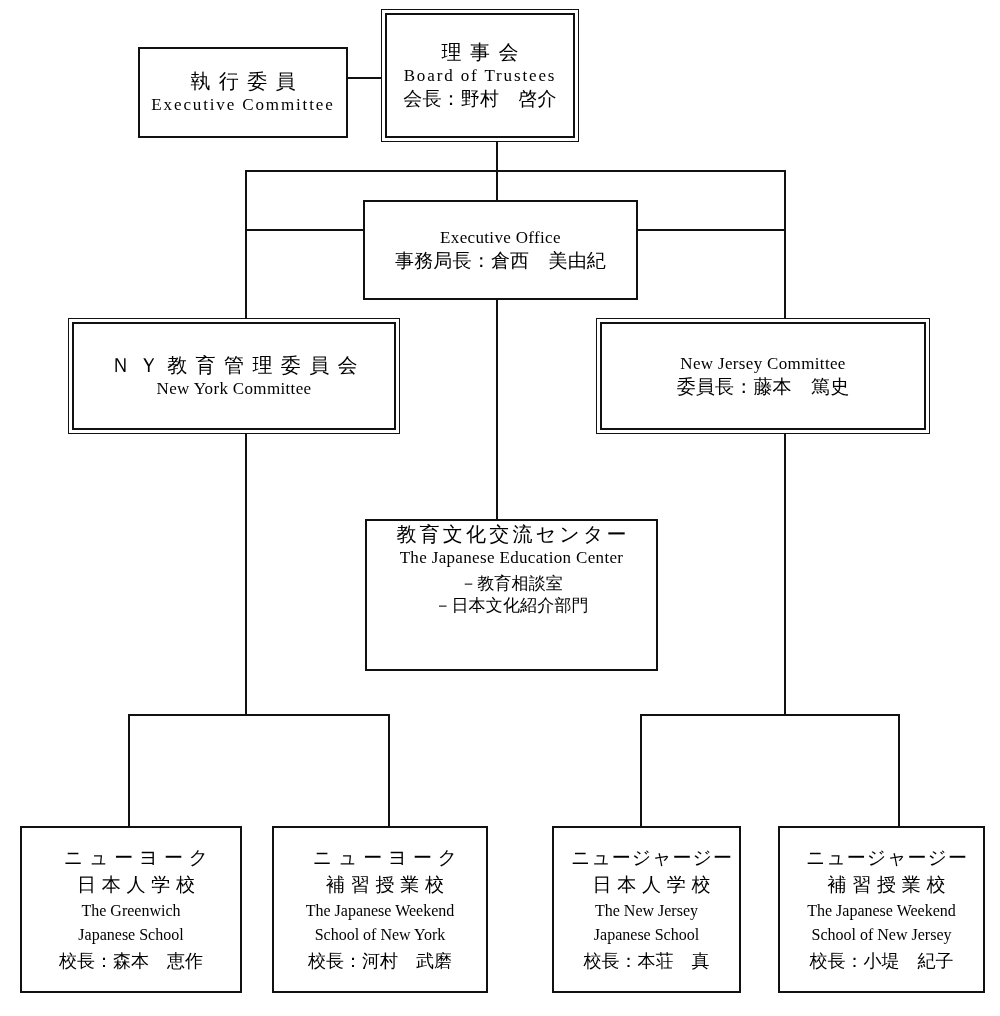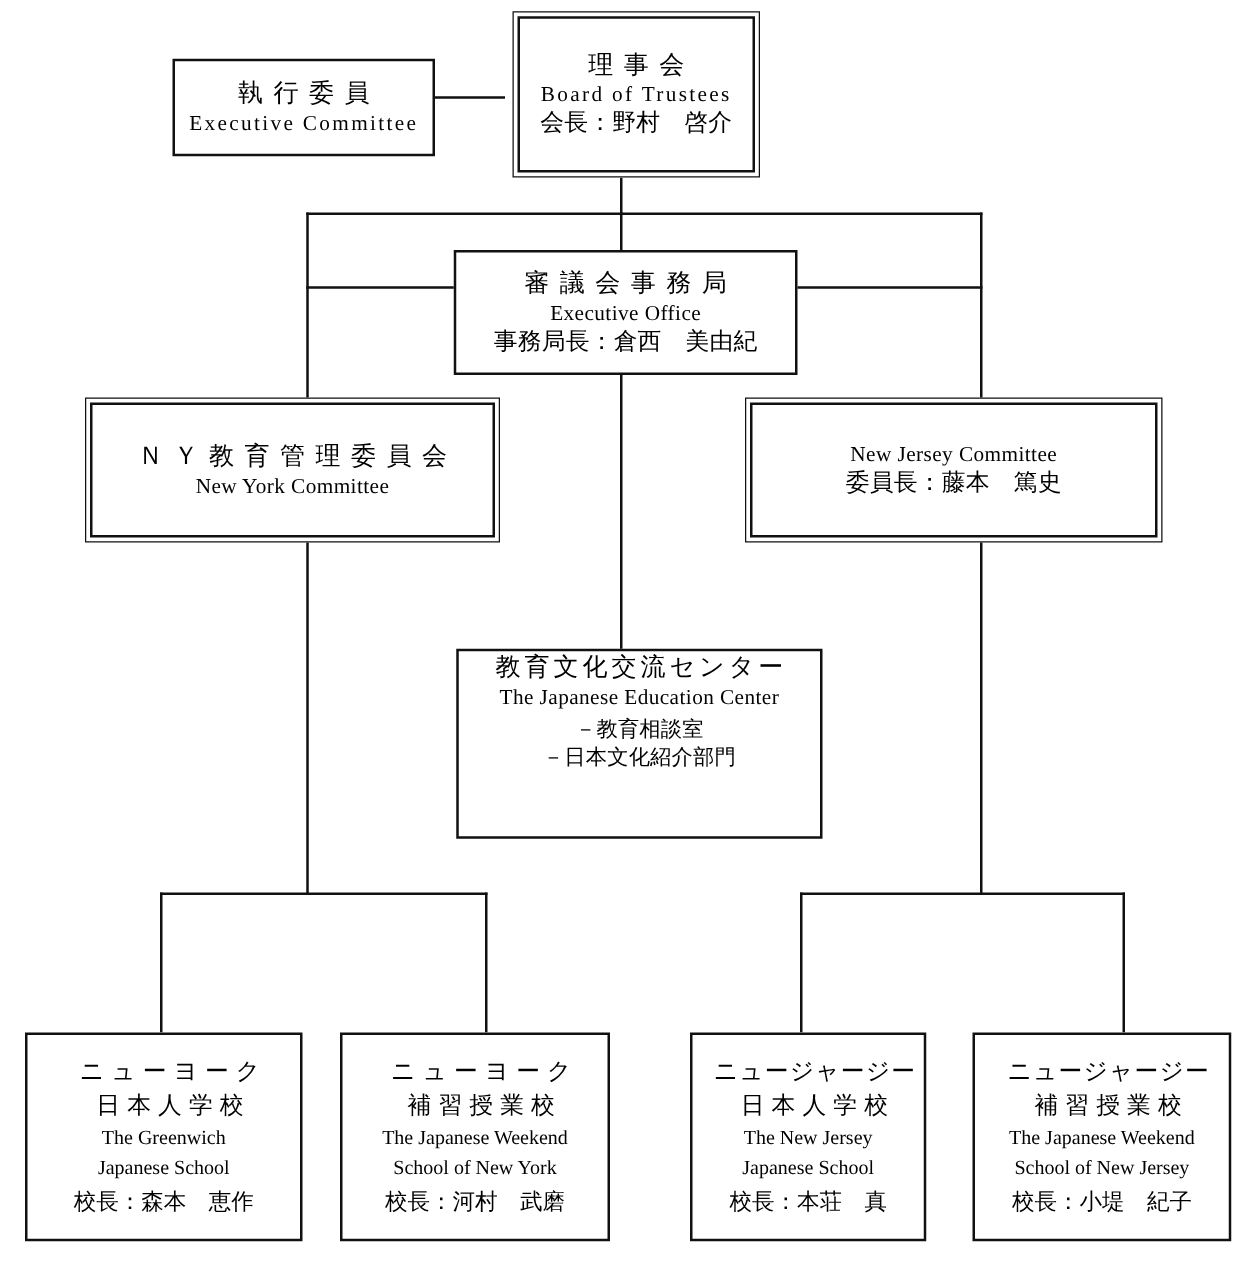--- a/index.html
+++ b/index.html
@@ -146,35 +146,34 @@
   <div class="conn conn-v" style="left:784px; top:433px; height:282px;"></div>
 
   <div class="conn conn-h" style="left:128px; top:714px; width:262px;"></div>
   <div class="conn conn-v" style="left:128px; top:714px; height:112px;"></div>
   <div class="conn conn-v" style="left:388px; top:714px; height:112px;"></div>
 
   <div class="conn conn-h" style="left:640px; top:714px; width:260px;"></div>
   <div class="conn conn-v" style="left:640px; top:714px; height:112px;"></div>
   <div class="conn conn-v" style="left:898px; top:714px; height:112px;"></div>
 
-  <div class="node single" style="left:138px; top:47px; width:210px; height:78px;">
+  <div class="node single" style="left:138px; top:47px; width:210px; height:91px;">
     <span class="ln ja-title">執行委員</span>
     <span class="ln en-title spaced">Executive Committee</span>
   </div>
 
-  <div class="node double" style="left:410px; top:9px; width:198px; height:133px;">
+  <div class="node double" style="left:381px; top:9px; width:198px; height:133px;">
     <div class="inner">
       <span class="ln ja-title">理事会</span>
       <span class="ln en-title spaced">Board of Trustees</span>
       <span class="ln ja-sub">会長：野村　啓介</span>
     </div>
   </div>
 
   <div class="node single" style="left:363px; top:200px; width:275px; height:100px;">
-    <span class="ln ja-title">審議会事務局</span>
     <span class="ln en-title">Executive Office</span>
     <span class="ln ja-sub">事務局長：倉西　美由紀</span>
   </div>
 
   <div class="node double" style="left:68px; top:318px; width:332px; height:116px;text-align:right;">
     <div class="inner">
       <span class="ln ja-title">ＮＹ教育管理委員会</span>
       <span class="ln en-title">New York Committee</span>
     </div>
   </div>

